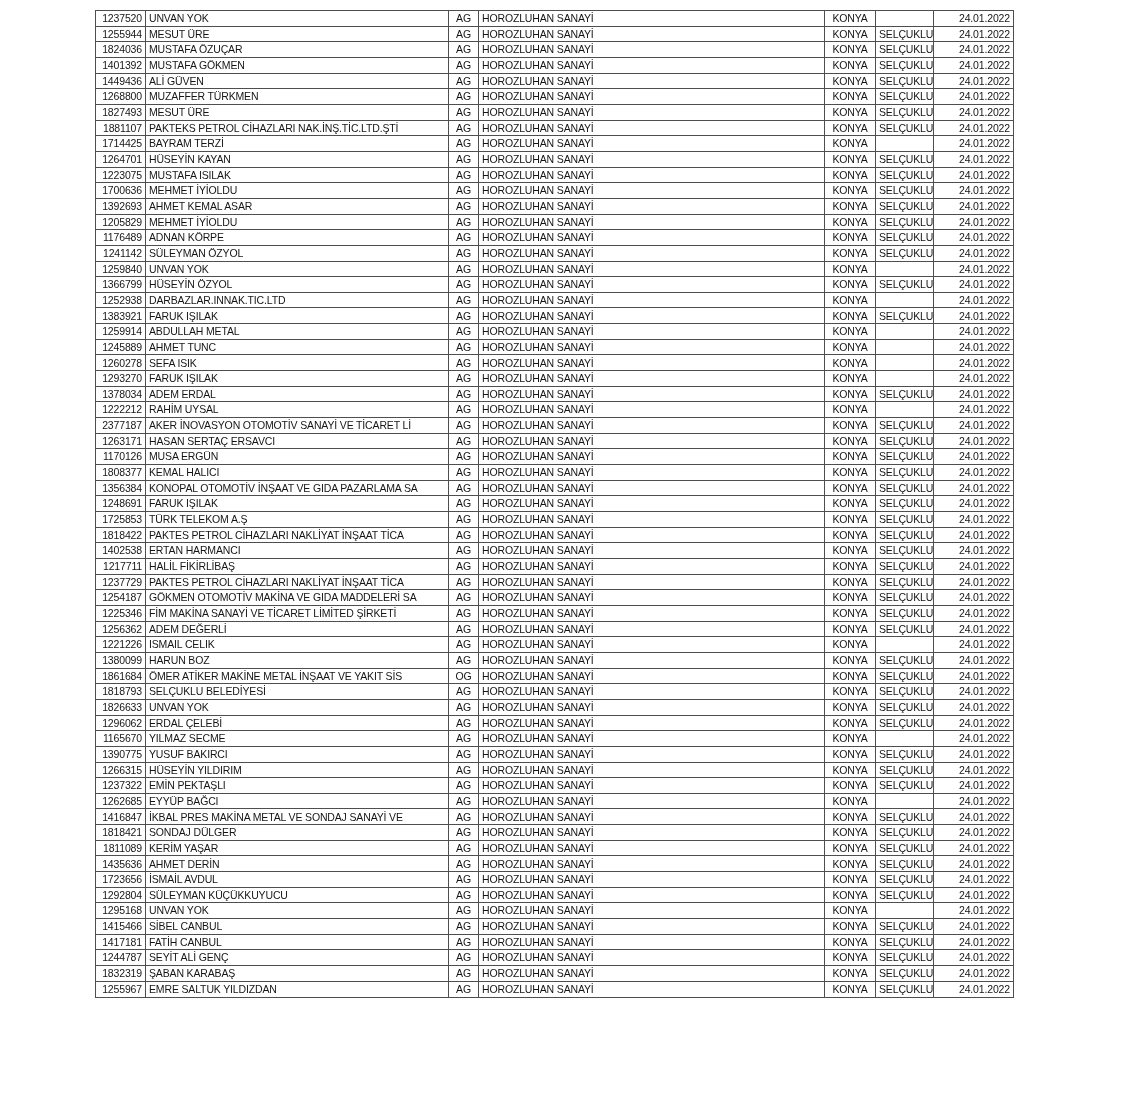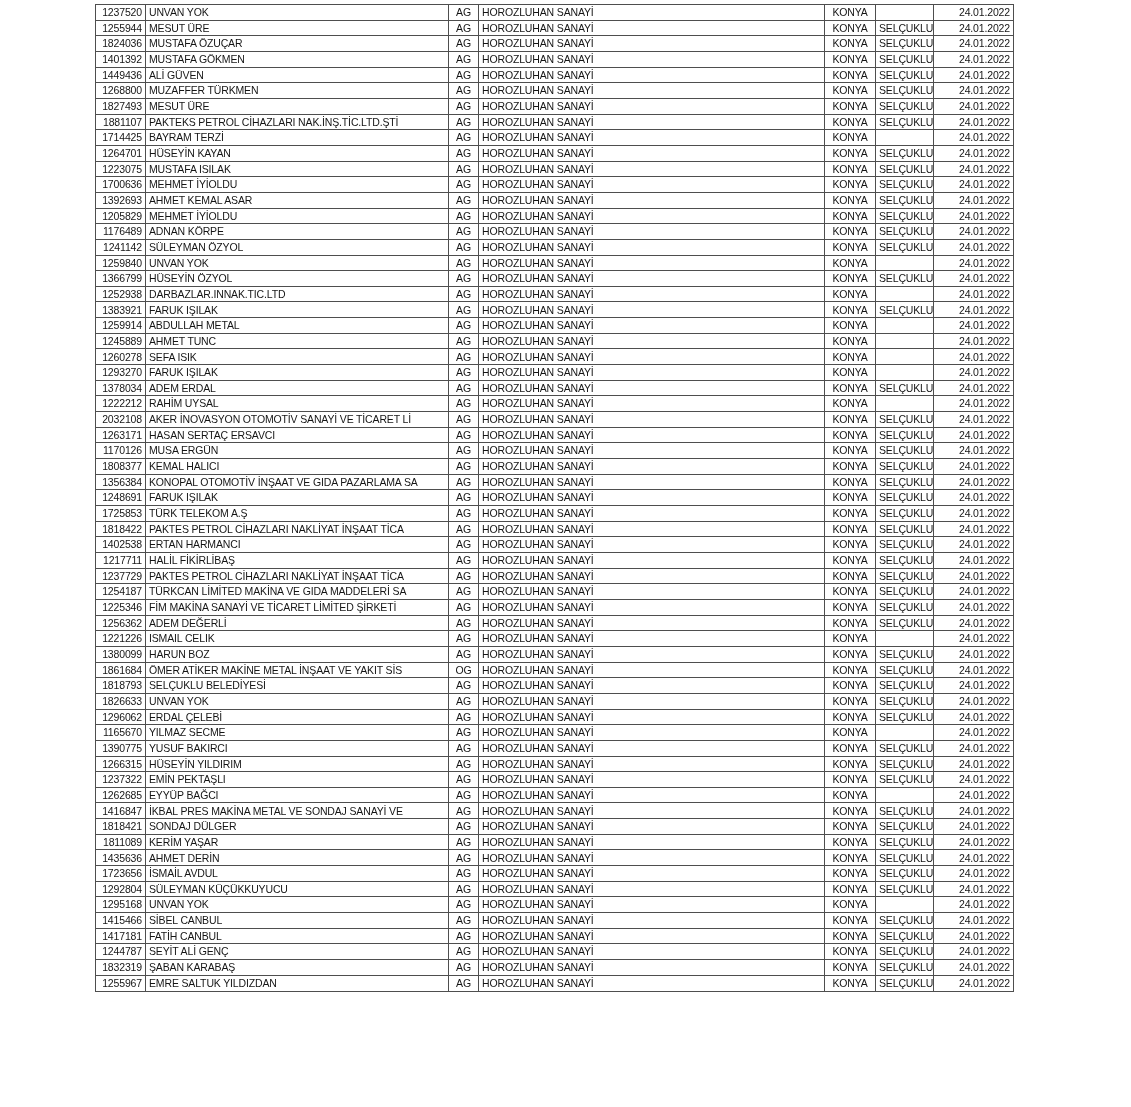--- a/index.html
+++ b/index.html
@@ -15,21 +15,21 @@
     overflow: hidden;
   }
   .page {
     position: absolute;
     inset: 0;
     background: #ffffff;
   }
   table.records {
     position: absolute;
     left: 95px;
-    top: 4px;
+    top: 10px;
     width: 918px;
     height: 988px;
     border-collapse: collapse;
     table-layout: fixed;
   }
   table.records td {
     border: 1px solid #4e4e4e;
     font-size: 10.5px;
     letter-spacing: -0.15px;
     line-height: 1;
@@ -290,21 +290,21 @@
         <tr>
     <td class="col-record-id">1222212</td>
     <td class="col-name">RAHİM UYSAL</td>
     <td class="col-voltage-level">AG</td>
     <td class="col-industrial-zone">HOROZLUHAN SANAYİ</td>
     <td class="col-province">KONYA</td>
     <td class="col-district"></td>
     <td class="col-date">24.01.2022</td>
   </tr>
         <tr>
-    <td class="col-record-id">2032108</td>
+    <td class="col-record-id">2377187</td>
     <td class="col-name">AKER İNOVASYON OTOMOTİV SANAYİ VE TİCARET Lİ</td>
     <td class="col-voltage-level">AG</td>
     <td class="col-industrial-zone">HOROZLUHAN SANAYİ</td>
     <td class="col-province">KONYA</td>
     <td class="col-district">SELÇUKLU</td>
     <td class="col-date">24.01.2022</td>
   </tr>
         <tr>
     <td class="col-record-id">1263171</td>
     <td class="col-name">HASAN SERTAÇ ERSAVCI</td>
@@ -390,21 +390,21 @@
     <td class="col-record-id">1237729</td>
     <td class="col-name">PAKTES PETROL CİHAZLARI NAKLİYAT İNŞAAT TİCA</td>
     <td class="col-voltage-level">AG</td>
     <td class="col-industrial-zone">HOROZLUHAN SANAYİ</td>
     <td class="col-province">KONYA</td>
     <td class="col-district">SELÇUKLU</td>
     <td class="col-date">24.01.2022</td>
   </tr>
         <tr>
     <td class="col-record-id">1254187</td>
-    <td class="col-name">TÜRKCAN LİMİTED MAKİNA VE GIDA MADDELERİ SA</td>
+    <td class="col-name">GÖKMEN OTOMOTİV MAKİNA VE GIDA MADDELERİ SA</td>
     <td class="col-voltage-level">AG</td>
     <td class="col-industrial-zone">HOROZLUHAN SANAYİ</td>
     <td class="col-province">KONYA</td>
     <td class="col-district">SELÇUKLU</td>
     <td class="col-date">24.01.2022</td>
   </tr>
         <tr>
     <td class="col-record-id">1225346</td>
     <td class="col-name">FİM MAKİNA SANAYİ VE TİCARET LİMİTED ŞİRKETİ</td>
     <td class="col-voltage-level">AG</td>

